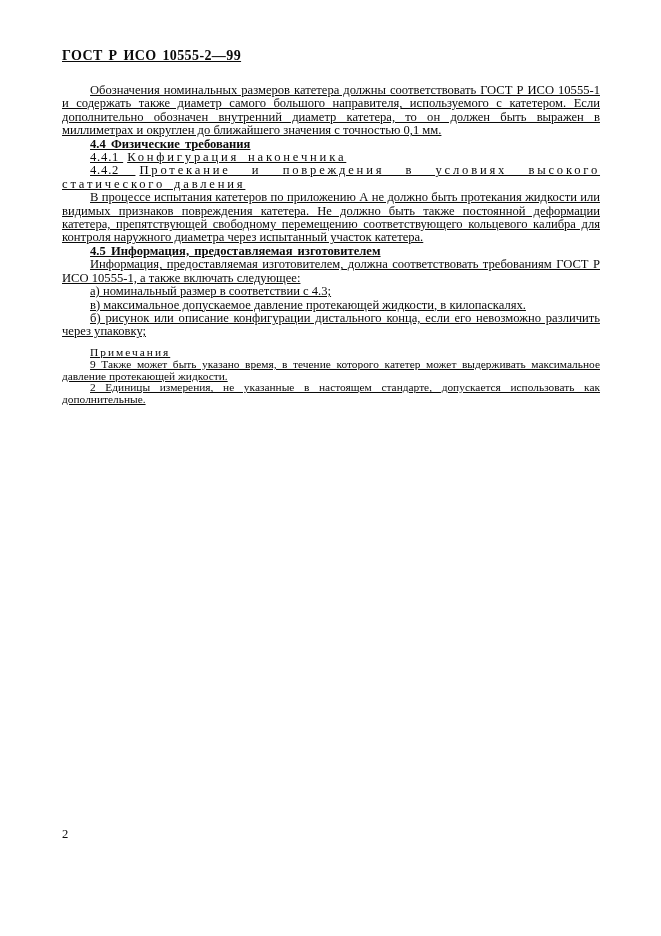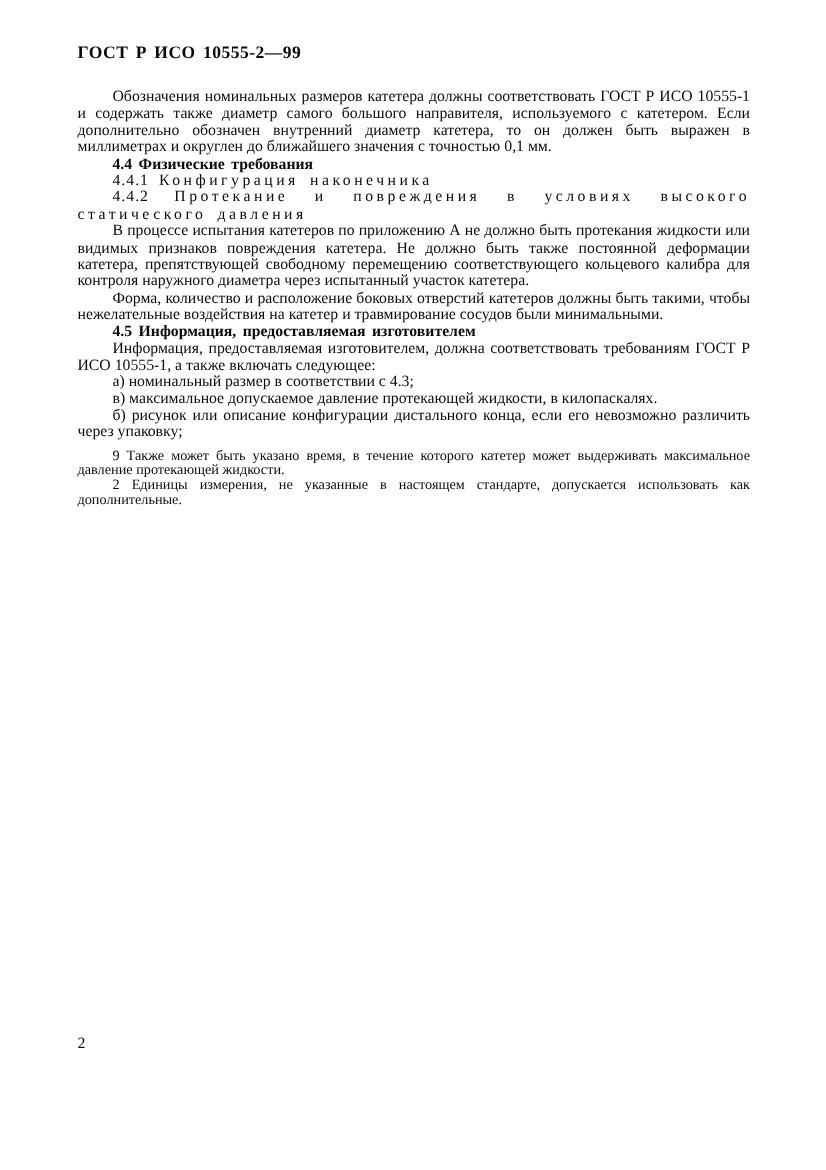--- a/index.html
+++ b/index.html
@@ -17,22 +17,23 @@
   }
   .page {
     position: relative;
     width: 661px;
     height: 936px;
     background: #ffffff;
   }
   .content {
     position: absolute;
     left: 62px;
-    top: 35px;
+    top: 48px;
     width: 538px;
+    text-decoration: underline;
   }
   .doc-header {
     font-weight: bold;
     font-size: 14px;
     letter-spacing: 0.4px;
     margin: 0 0 20px 0;
     word-spacing: 2px;
   }
   p {
     margin: 0;
@@ -88,33 +89,33 @@
     <p class="h-bold">4.4 Физические требования</p>
 
     <p class="h-spaced"><span class="num">4.4.1 </span><span class="sp">Конфигурация наконечника</span></p>
 
 
     <p class="h-spaced"><span class="num">4.4.2 </span><span class="sp">Протекание и повреждения в условиях высокого статического давления</span></p>
 
     <p class="para">В процессе испытания катетеров по приложению А не должно быть протекания жидкости или видимых признаков повреждения катетера. Не должно быть также постоянной деформации катетера, препятствующей свободному перемещению соответствующего кольцевого калибра для контроля наружного диаметра через испытанный участок катетера.</p>
 
 
-    <p class="para">Форма, количество и расположение боковых отверстий катетеров должны быть такими, чтобы нежелательные воздействия на катетер и травмирование сосудов были минимальными.</p>
 
     <p class="h-bold">4.5 Информация, предоставляемая изготовителем</p>
 
     <p class="para">Информация, предоставляемая изготовителем, должна соответствовать требованиям ГОСТ Р ИСО 10555-1, а также включать следующее:</p>
 
     <p class="para">а) номинальный размер в соответствии с 4.3;</p>
 
     <p class="para">в) максимальное допускаемое давление протекающей жидкости, в килопаскалях.</p>
 
     <p class="para">б) рисунок или описание конфигурации дистального конца, если его невозможно различить через упаковку;</p>
 
     <div class="notes-block">
+      <p class="note-head">Примечания</p>
 
       <p class="note">9 Также может быть указано время, в течение которого катетер может выдерживать максимальное давление протекающей жидкости.</p>
 
       <p class="note">2 Единицы измерения, не указанные в настоящем стандарте, допускается использовать как дополнительные.</p>
     </div>
 
   </div>
 
   <div class="page-number">2</div>
 </div>

